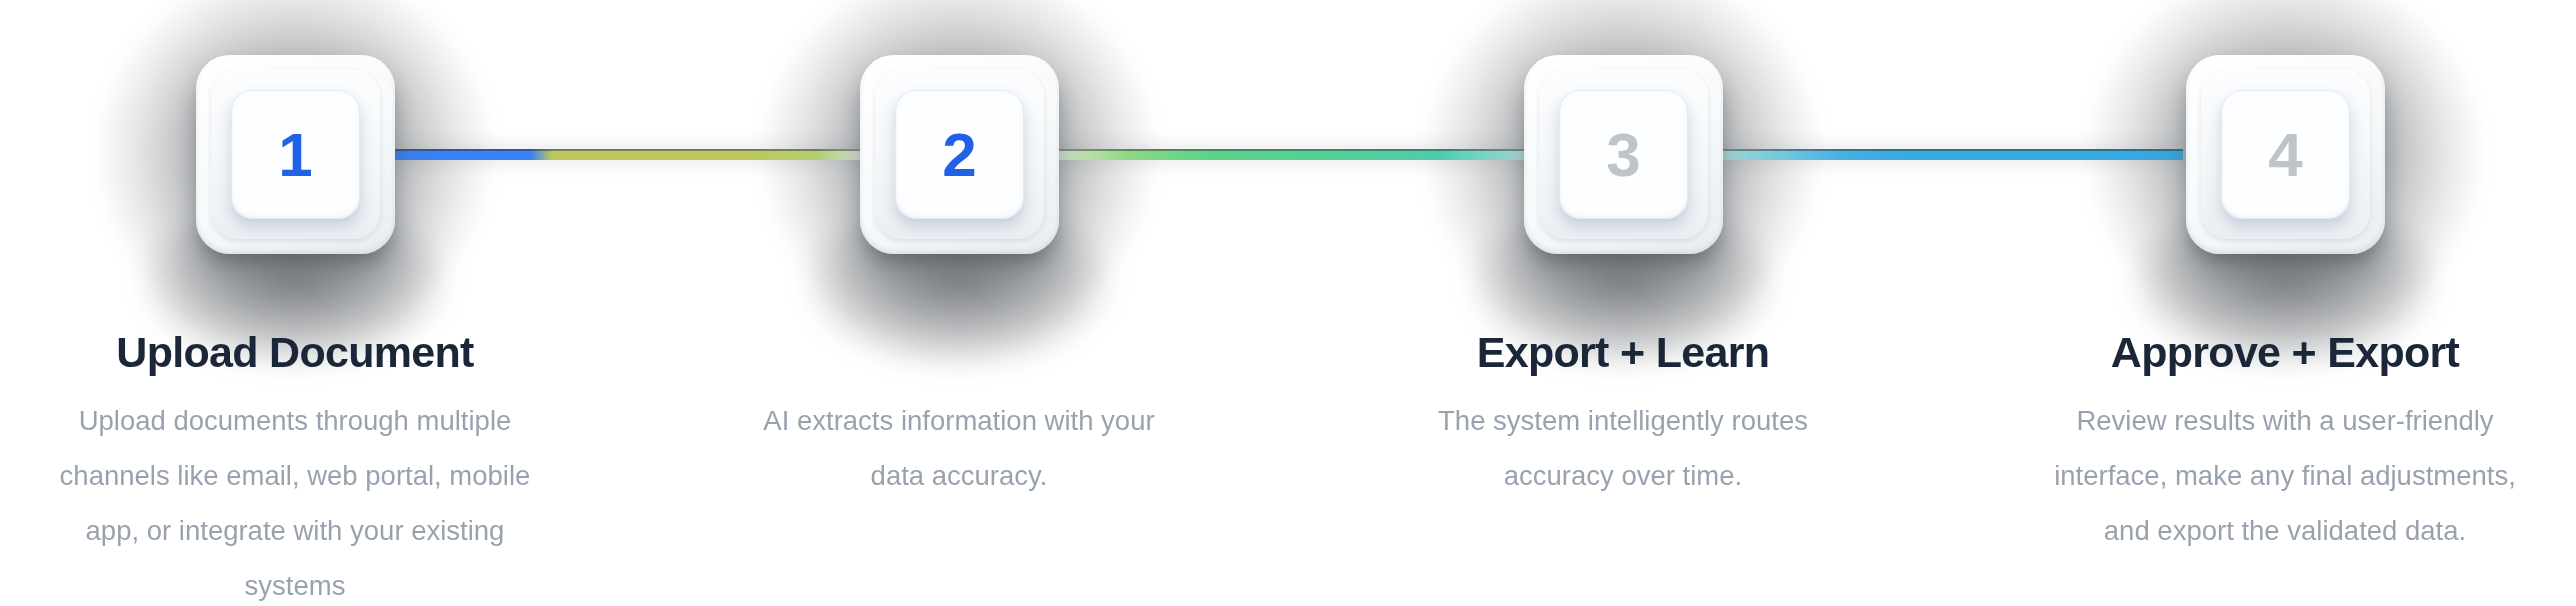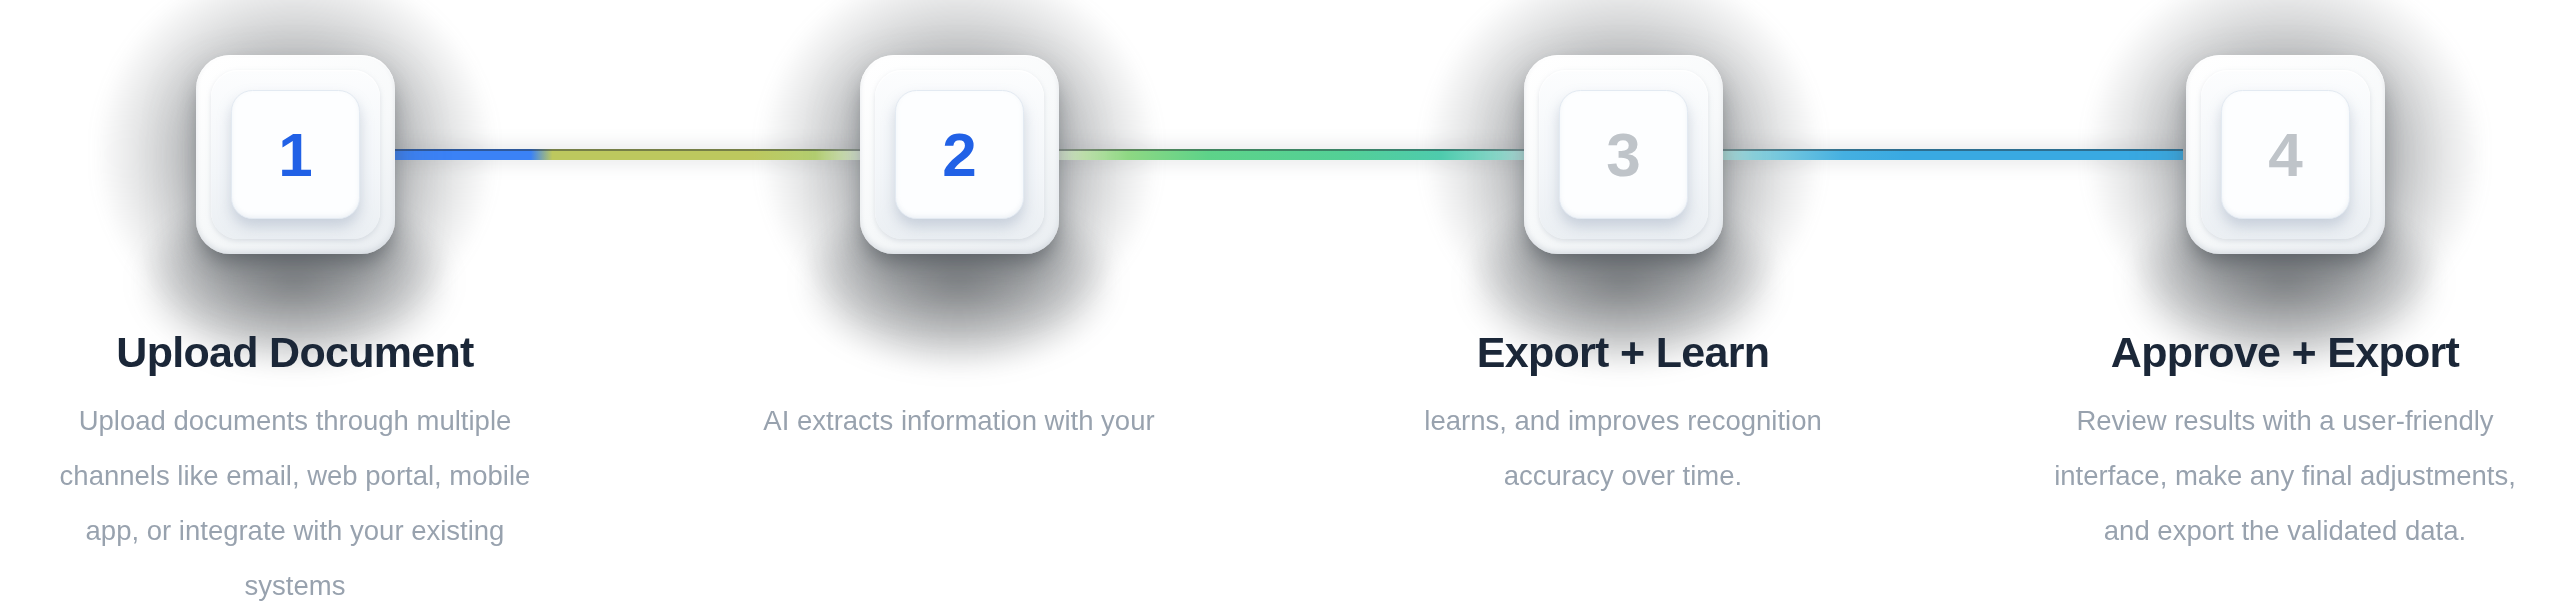--- a/index.html
+++ b/index.html
@@ -155,35 +155,36 @@
   <div class="halo"></div>
   <div class="keycap">
     <div class="keymid">
       <div class="keytop">
         <span class="num">2</span>
       </div>
     </div>
   </div>
   <div class="desc">
     <div class="line">AI extracts information with your</div>
+    <div class="line">data accuracy.</div>
   </div>
 </div>
 
 <div class="step upcoming" id="step3">
   <div class="halo"></div>
   <div class="keycap">
     <div class="keymid">
       <div class="keytop">
         <span class="num">3</span>
       </div>
     </div>
   </div>
   <h3 class="title">Export + Learn</h3>
   <div class="desc">
-    <div class="line">learns, and improves recognition</div>
+    <div class="line">The system intelligently routes</div>
     <div class="line">accuracy over time.</div>
   </div>
 </div>
 
 <div class="step upcoming" id="step4">
   <div class="halo"></div>
   <div class="keycap">
     <div class="keymid">
       <div class="keytop">
         <span class="num">4</span>

